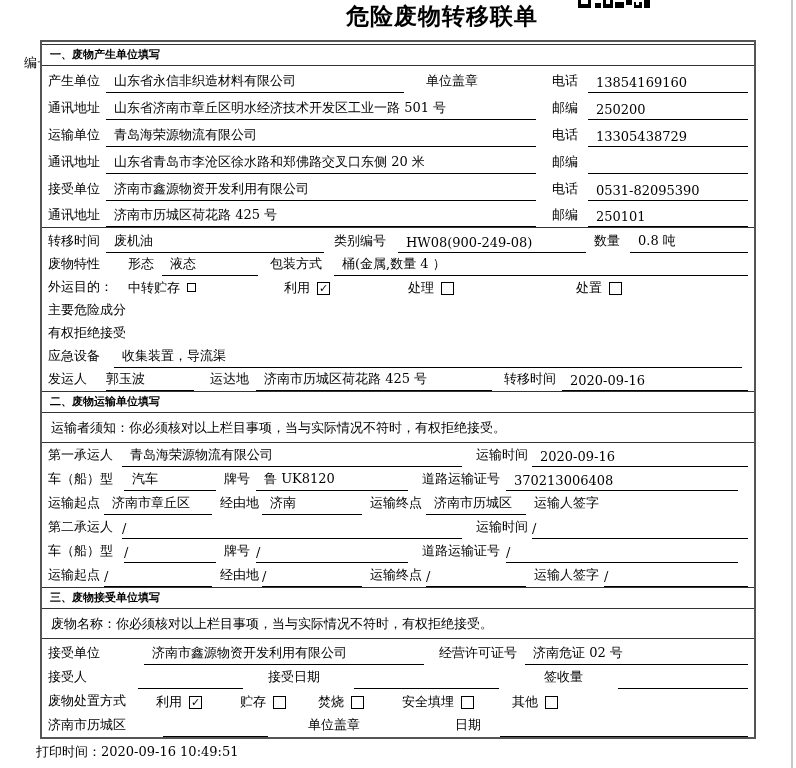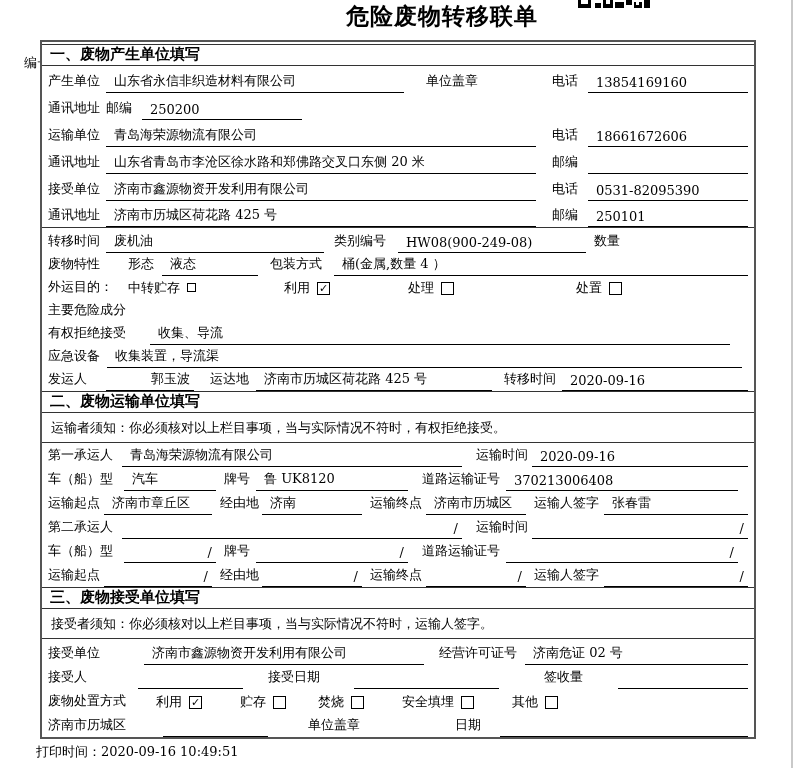--- a/index.html
+++ b/index.html
@@ -24,36 +24,36 @@
   .qr { position:absolute; left:578px; top:0; }
 
   
   .form {
     position:absolute; left:40px; top:40px; width:716px;
     border:2px solid #555; background:#fff;
   }
   .band {
     border-top:1.5px solid #333; border-bottom:1.5px solid #333;
     font-family:"DejaVu Sans","Liberation Sans",sans-serif;
-    font-weight:bold; font-size:15px;
+    font-weight:bold; font-size:11px;
     padding:2px 6px 3px 8px; line-height:15px;
   }
   .band-first { border-top:1px solid #333; margin-top:2px; }
 
   .row { display:flex; align-items:flex-end; padding:0 6px; }
   .h27 { height:27px; }
   .h23 { height:23px; }
   .h24 { height:24px; }
   .lbl { white-space:nowrap; padding-bottom:3px; flex:none; }
   .val {
     border-bottom:1px solid #000; white-space:nowrap; overflow:hidden;
     padding:0 4px 2px 8px; flex:none;
   }
   .val.grow { flex:1 1 auto; }
-  .val.center { text-align:right; padding-left:0; }
+  .val.center { text-align:left; padding-left:0; }
   .plain { white-space:nowrap; padding-bottom:3px; flex:none; }
   .spacer { flex:1 1 auto; }
 
   .notice { height:30px; display:flex; align-items:center; padding:0 9px;
             border-bottom:1px solid #333; }
   .sep-bottom { border-bottom:1px solid #333; }
 
   .opt { display:flex; align-items:center; padding-bottom:2px; flex:none; }
   .opt .opt-lbl { white-space:nowrap; margin-right:7px;font-family:Liberation Serif, serif; }
   .box {
@@ -93,29 +93,30 @@
     <span class="lbl" style="width:58px">产生单位</span>
     <span class="val" style="width:298px">山东省永信非织造材料有限公司</span>
     <span class="plain" style="margin-left:22px">单位盖章</span>
     <span class="spacer"></span>
     <span class="lbl" style="width:36px">电话</span>
     <span class="val" style="width:160px">13854169160</span>
   </div>
 
   <div class="row h27">
     <span class="lbl" style="width:58px">通讯地址</span>
+    <span class="val grow" style="margin-right:16px">山东省济南市章丘区明水经济技术开发区工业一路 501 号</span>
     <span class="lbl" style="width:36px">邮编</span>
     <span class="val" style="width:160px">250200</span>
   </div>
 
   <div class="row h27">
     <span class="lbl" style="width:58px">运输单位</span>
     <span class="val grow" style="margin-right:16px">青岛海荣源物流有限公司</span>
     <span class="lbl" style="width:36px">电话</span>
-    <span class="val" style="width:160px">18661672606</span>
+    <span class="val" style="width:160px">13305438729</span>
   </div>
 
   <div class="row h27">
     <span class="lbl" style="width:58px">通讯地址</span>
     <span class="val grow" style="margin-right:16px">山东省青岛市李沧区徐水路和郑佛路交叉口东侧 20 米</span>
     <span class="lbl" style="width:36px">邮编</span>
     <span class="val" style="width:160px"></span>
   </div>
 
   <div class="row h27">
@@ -131,20 +132,21 @@
     <span class="lbl" style="width:36px">邮编</span>
     <span class="val" style="width:160px">250101</span>
   </div>
 
   <div class="row h23" style="margin-top:2px">
     <span class="lbl" style="width:58px">转移时间</span>
     <span class="val" style="width:218px">废机油</span>
     <span class="lbl" style="margin-left:10px;width:64px">类别编号</span>
     <span class="val" style="width:188px">HW08(900-249-08)</span>
     <span class="lbl" style="margin-left:8px;width:36px">数量</span>
+    <span class="val grow">0.8 吨</span>
   </div>
 
   <div class="row h23">
     <span class="lbl" style="width:58px">废物特性</span>
     <span class="lbl" style="margin-left:22px;width:34px">形态</span>
     <span class="val" style="width:96px">液态</span>
     <span class="lbl" style="margin-left:12px;width:64px">包装方式</span>
     <span class="val grow">桶(金属,数量  4 ）</span>
   </div>
 
@@ -167,26 +169,25 @@
       <span class="box"></span>
     </span>
   </div>
 
   <div class="row h23">
     <span class="lbl" style="width:88px">主要危险成分</span>
   </div>
 
   <div class="row h23">
     <span class="lbl" style="width:102px">有权拒绝接受</span>
-    <span class="val grow" style="margin-right:18px">收集、导流</span>
   </div>
 
   <div class="row h23">
     <span class="lbl" style="width:58px">应急设备</span>
-    <span class="val grow" style="margin-left:1px;margin-right:6px">收集装置，导流渠</span>
+    <span class="val grow" style="margin-left:8px;margin-right:6px">收集装置，导流渠</span>
   </div>
 
   <div class="row h23">
     <span class="lbl" style="width:58px">发运人</span>
     <span class="val center" style="width:88px">郭玉波</span>
     <span class="lbl" style="margin-left:16px;width:46px">运达地</span>
     <span class="val" style="width:236px">济南市历城区荷花路 425 号</span>
     <span class="lbl" style="margin-left:12px;width:58px">转移时间</span>
     <span class="val grow">2020-09-16</span>
   </div>
@@ -212,21 +213,20 @@
   </div>
 
   <div class="row h24">
     <span class="lbl" style="width:56px">运输起点</span>
     <span class="val" style="width:108px">济南市章丘区</span>
     <span class="lbl" style="margin-left:8px;width:42px">经由地</span>
     <span class="val" style="width:100px">济南</span>
     <span class="lbl" style="margin-left:8px;width:56px">运输终点</span>
     <span class="val" style="width:100px">济南市历城区</span>
     <span class="lbl" style="margin-left:8px;width:70px">运输人签字</span>
-    <span class="val grow">张春雷</span>
   </div>
 
   <div class="row h24">
     <span class="lbl" style="width:74px">第二承运人</span>
     <span class="val center" style="width:340px">/</span>
     <span class="lbl" style="margin-left:14px;width:56px">运输时间</span>
     <span class="val grow center">/</span>
   </div>
 
   <div class="row h24">
@@ -244,21 +244,21 @@
     <span class="lbl" style="margin-left:8px;width:42px">经由地</span>
     <span class="val center" style="width:100px">/</span>
     <span class="lbl" style="margin-left:8px;width:56px">运输终点</span>
     <span class="val center" style="width:100px">/</span>
     <span class="lbl" style="margin-left:8px;width:70px">运输人签字</span>
     <span class="val grow center">/</span>
   </div>
 
   <div class="band">三、废物接受单位填写</div>
 
-  <div class="notice">接受者须知：你必须核对以上栏目事项，当与实际情况不符时，运输人签字。</div>
+  <div class="notice">废物名称：你必须核对以上栏目事项，当与实际情况不符时，有权拒绝接受。</div>
 
   <div class="row h24" style="margin-top:2px">
     <span class="lbl" style="width:56px">接受单位</span>
     <span class="val" style="margin-left:40px;width:280px">济南市鑫源物资开发利用有限公司</span>
     <span class="lbl" style="margin-left:15px;width:86px">经营许可证号</span>
     <span class="val grow">济南危证 02 号</span>
   </div>
 
   <div class="row h24">
     <span class="lbl" style="width:50px">接受人</span>

